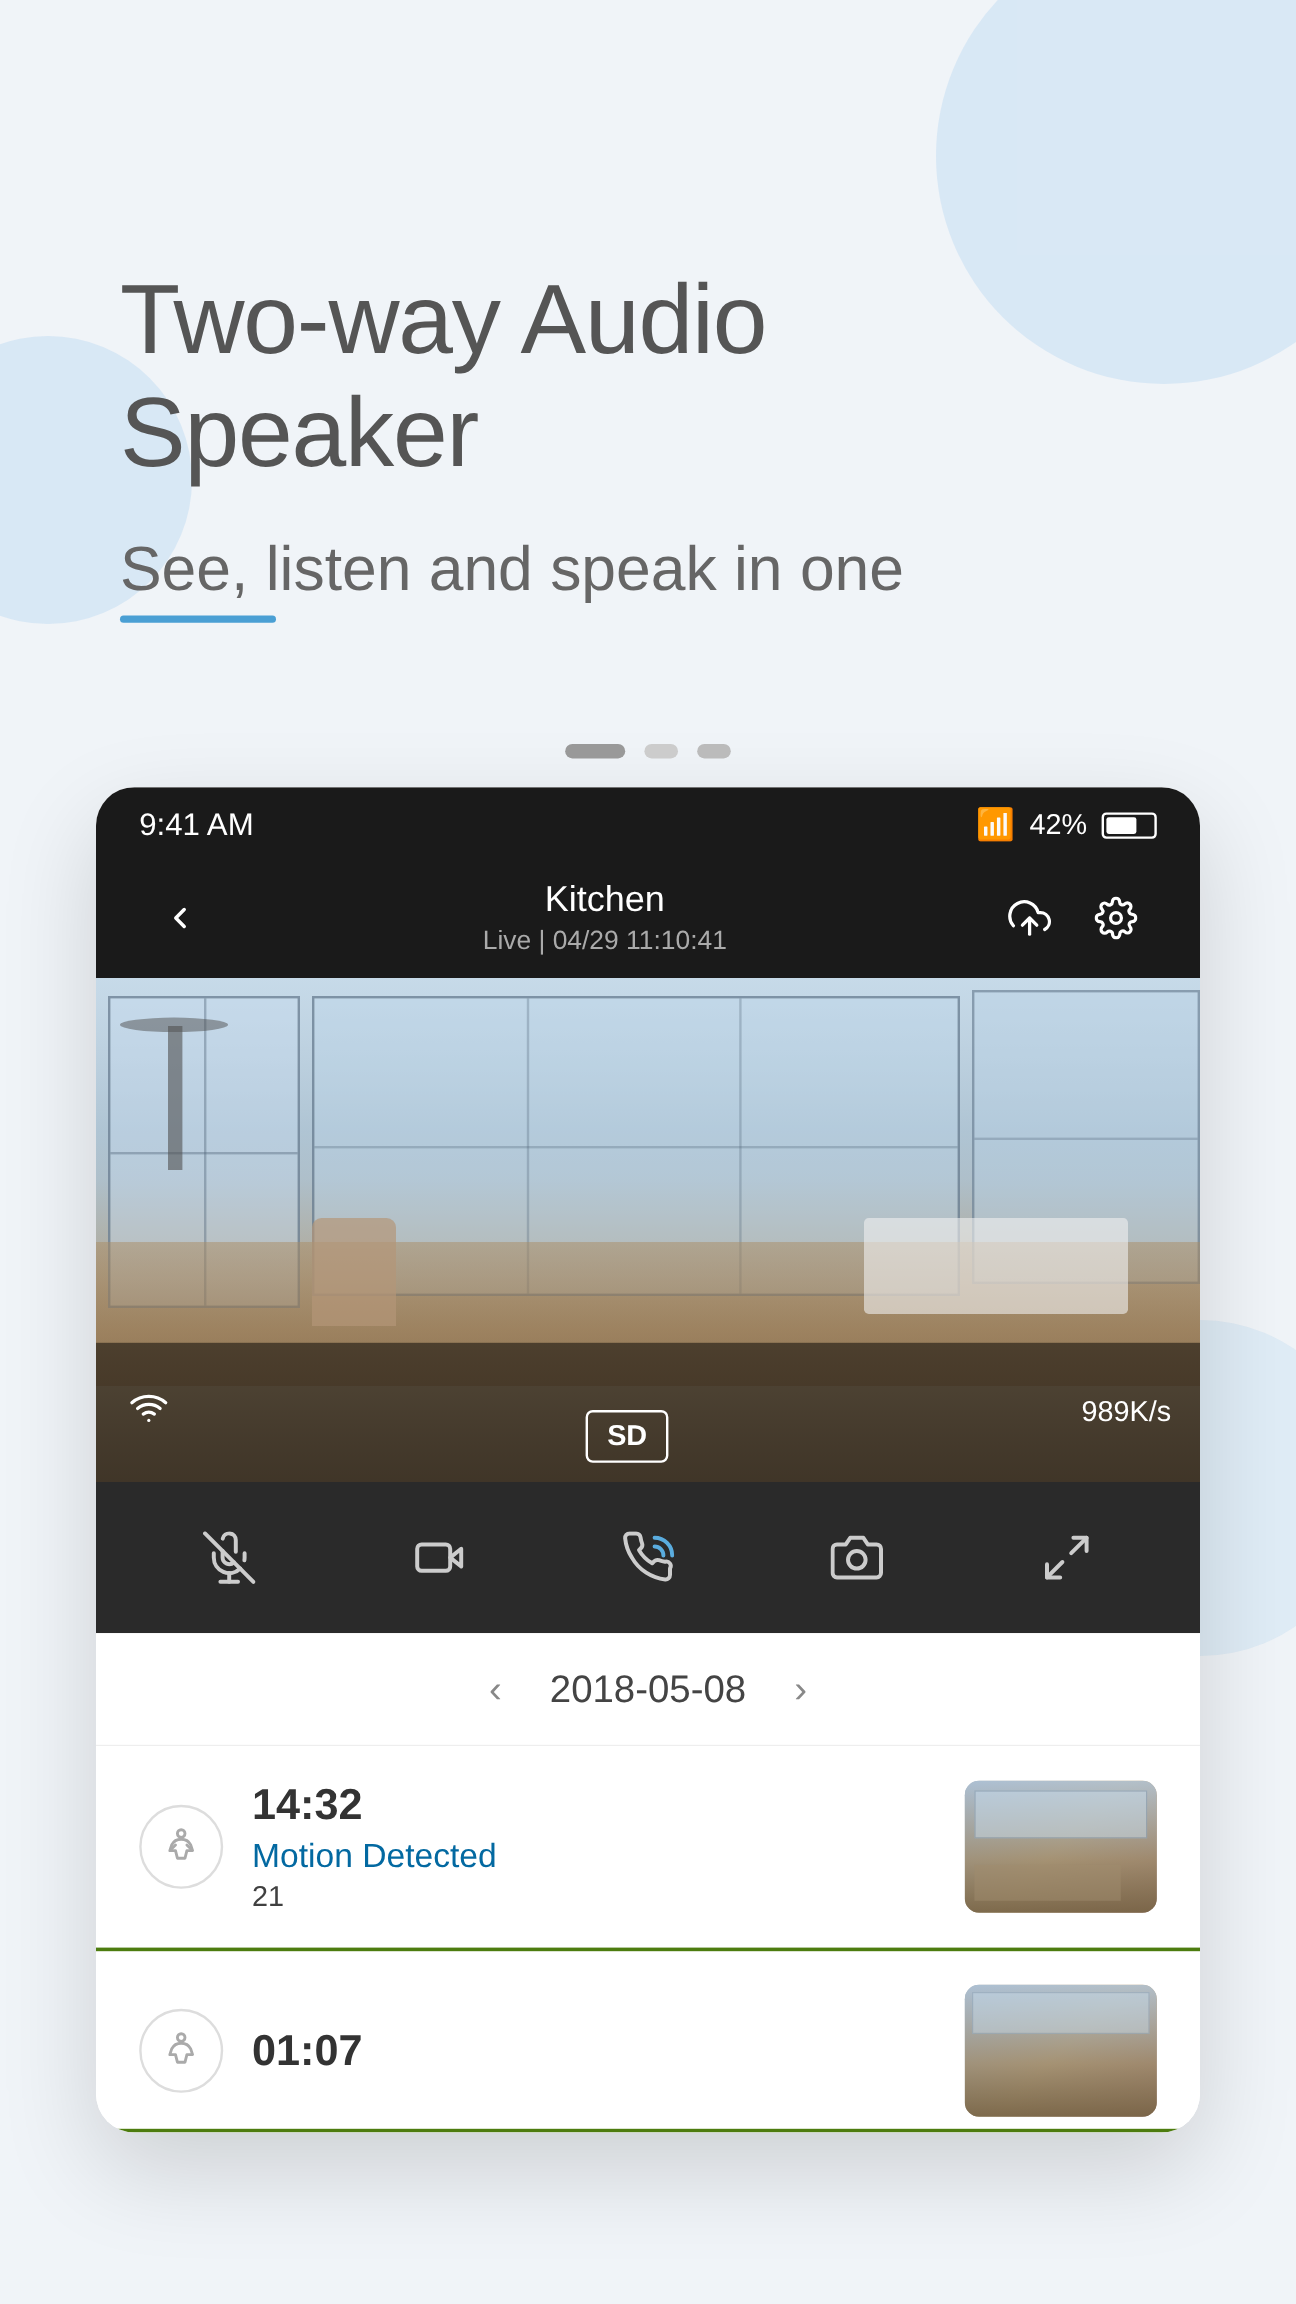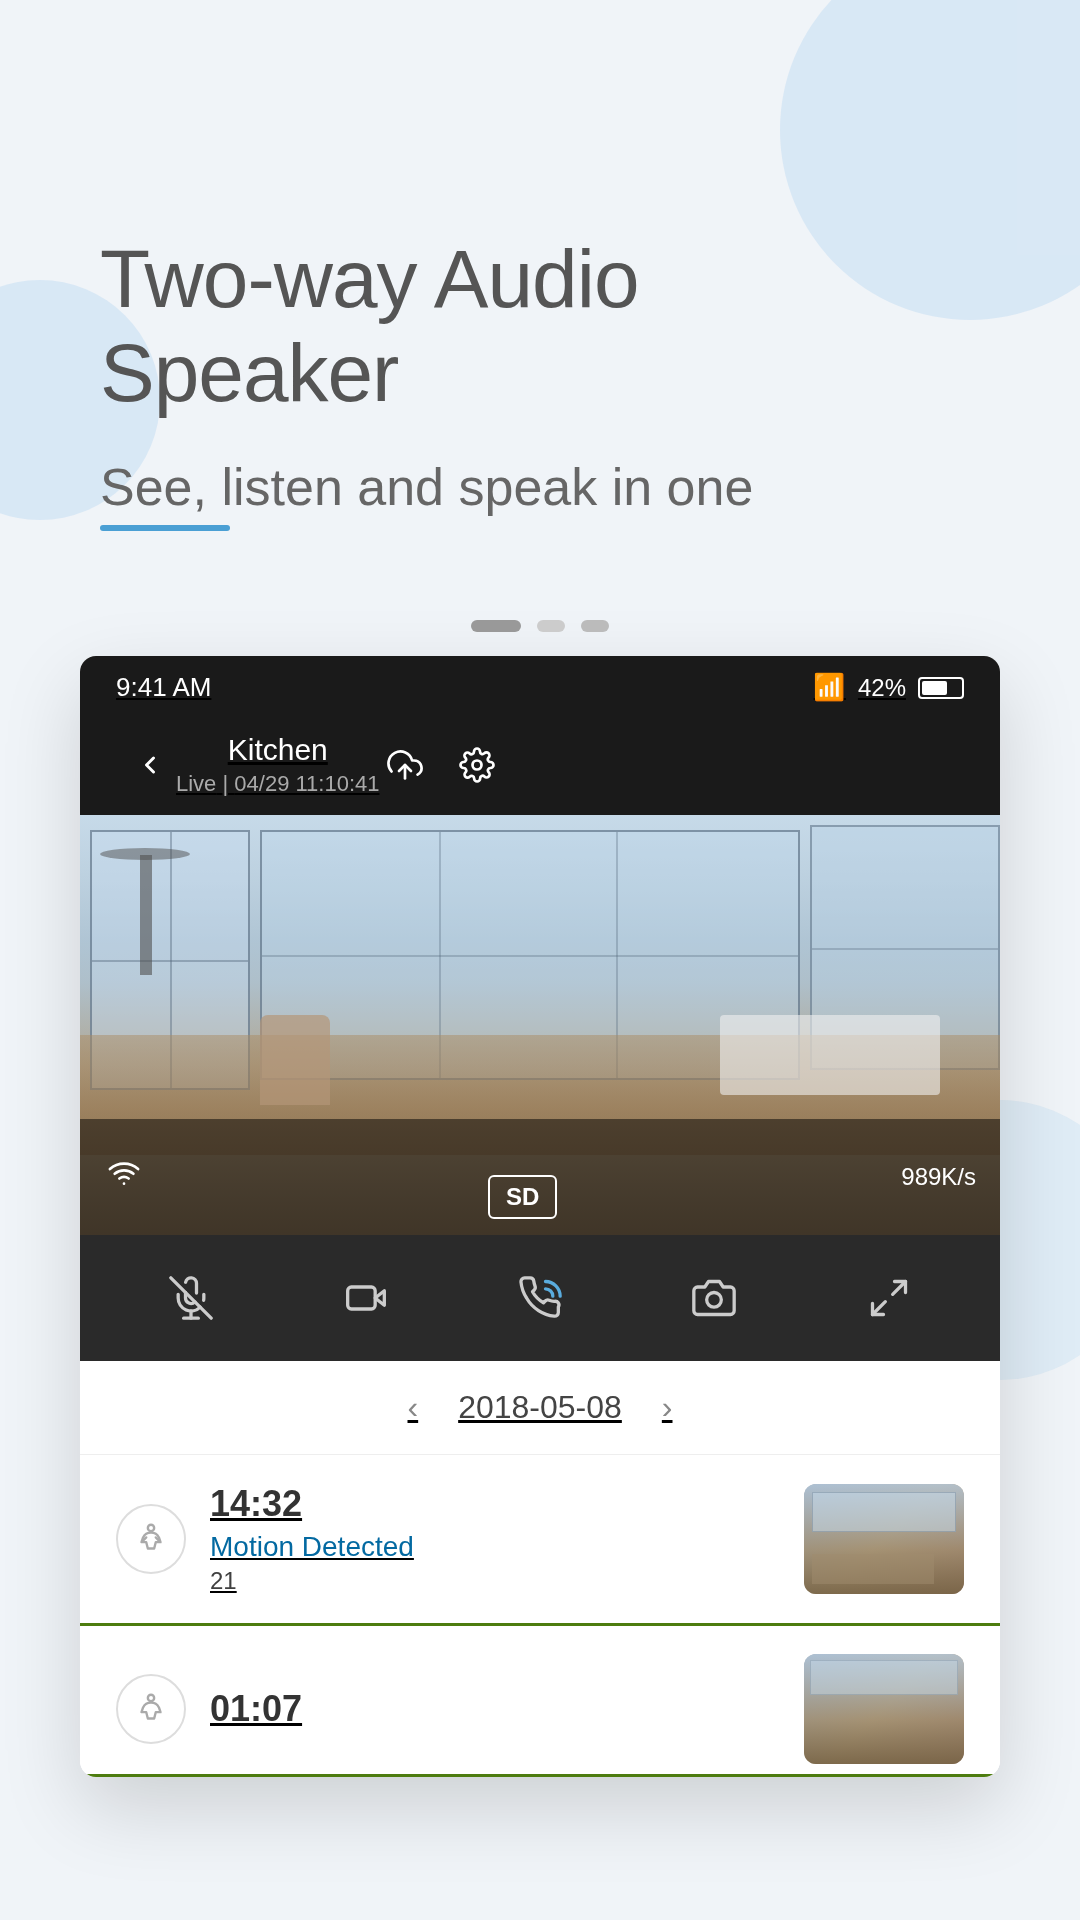--- a/index.html
+++ b/index.html
@@ -39,21 +39,21 @@
       right: -60px;
       width: 280px;
       height: 280px;
       border-radius: 50%;
       background: rgba(173, 210, 240, 0.25);
     }
 
     
     .hero-section {
       position: absolute;
-      top: 232px;
+      top: 220px;
       left: 100px;
       right: 60px;
     }
 
     .hero-title {
       font-size: 82px;
       font-weight: 300;
       color: #555;
       line-height: 1.15;
       letter-spacing: -1px;
@@ -103,25 +103,24 @@
       background: #ccc;
     }
     .dot.inactive2 {
       width: 28px;
       background: #bbb;
     }
 
     
     .phone-frame {
       background: #fff;
-      border-radius: 16px;
+      border-radius: 32px;
       padding: 0;
       box-shadow: 0 30px 80px rgba(0,0,0,0.15);
       overflow: hidden;
-      text-decoration: underline;
     }
 
     
     .status-bar {
       background: #1a1a1a;
       color: #fff;
       display: flex;
       justify-content: space-between;
       align-items: center;
       padding: 16px 36px 12px;
@@ -161,20 +160,21 @@
       bottom: 2px;
       width: 60%;
       background: #fff;
       border-radius: 2px;
     }
 
     
     .camera-toolbar {
       background: #1a1a1a;
       display: flex;
+      justify-content: space-between;
       align-items: center;
       padding: 18px 44px;
     }
 
     .camera-title {
       text-align: center;
       color: #fff;
     }
 
     .camera-title .name {

